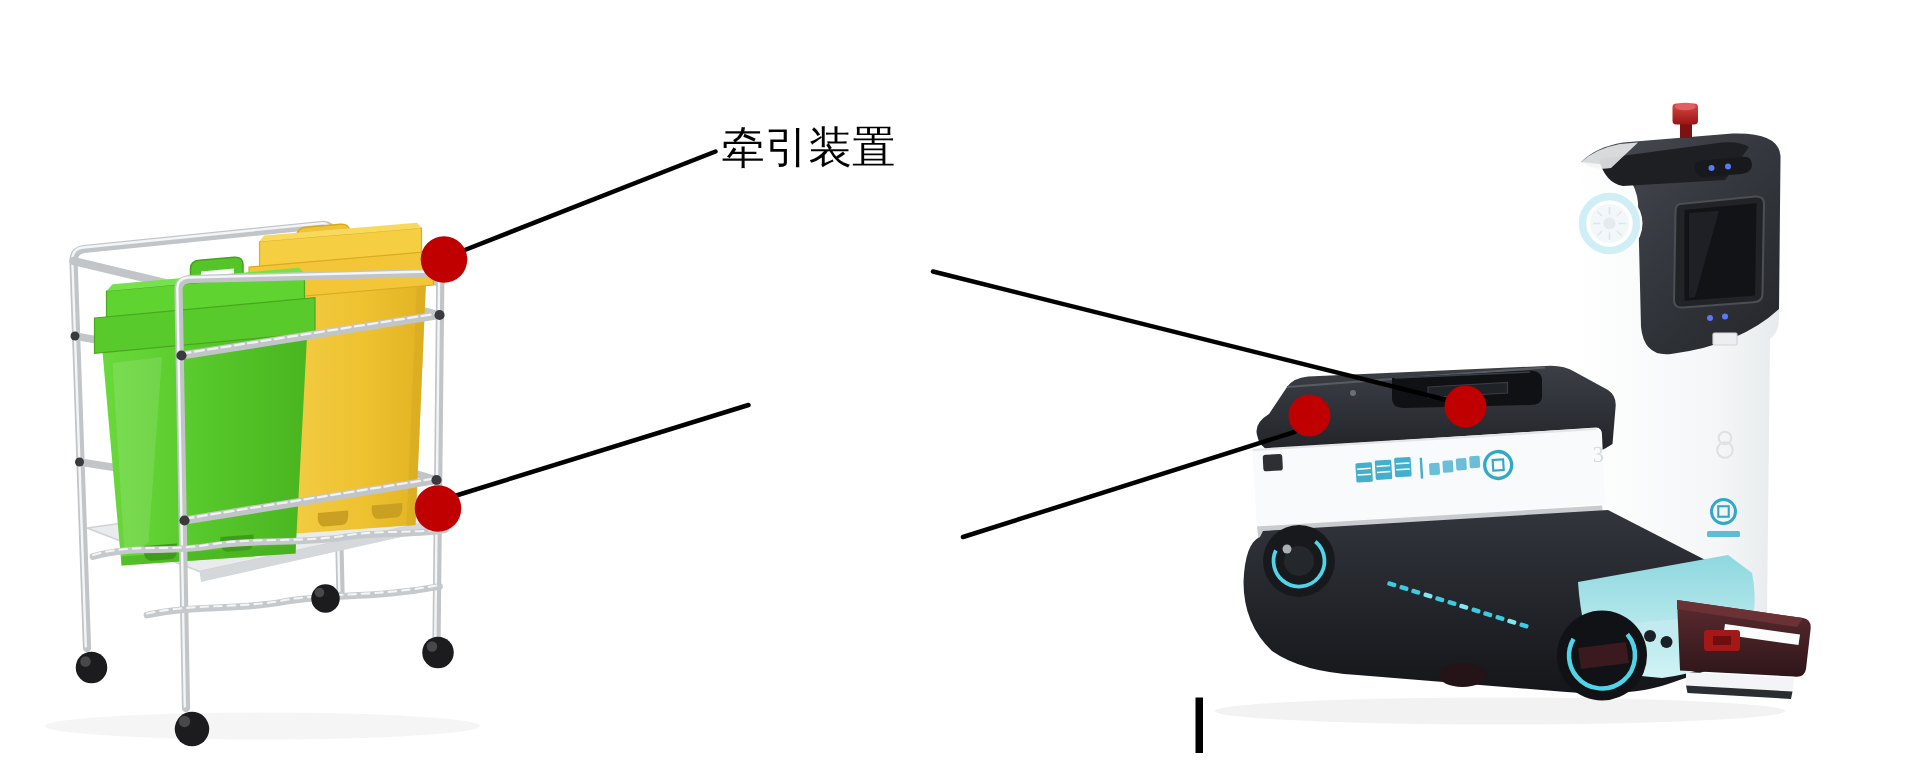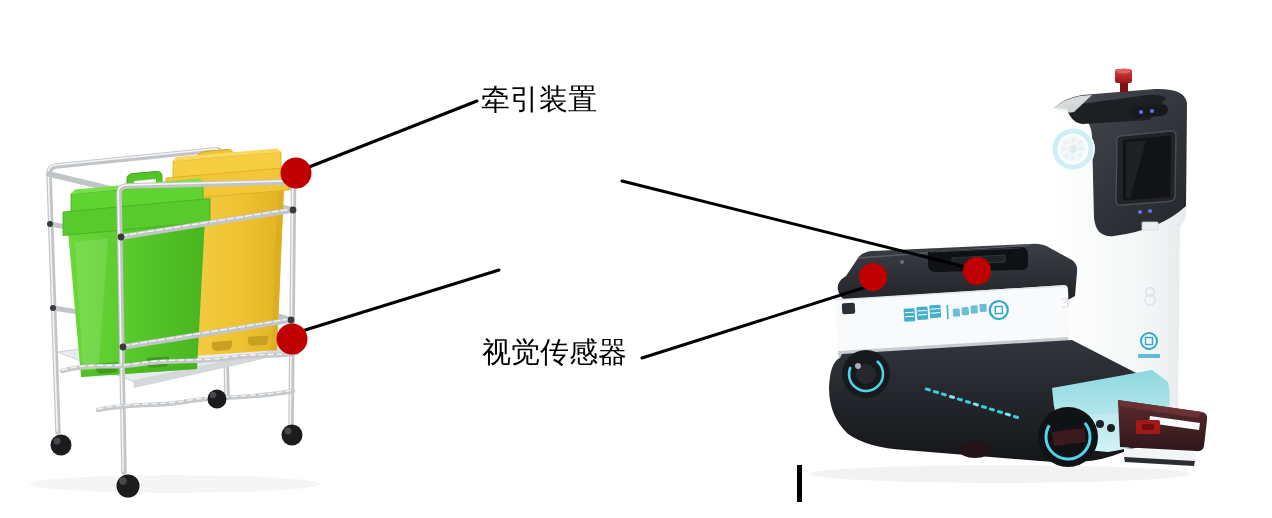--- a/index.html
+++ b/index.html
@@ -276,15 +276,14 @@
   <g fill="#c00000">
     <circle cx="296" cy="173" r="15.5"></circle>
     <circle cx="292" cy="339" r="15.5"></circle>
     <circle cx="873" cy="277" r="14"></circle>
     <circle cx="977" cy="271" r="14"></circle>
   </g>
   <rect x="797" y="465" width="5" height="37" fill="#000000"></rect>
 </svg>
 
 <div class="callout" style="left:481px;top:84px">牵引装置</div>
-<div class="callout" style="left:482px;top:337px">视觉传感器</div>
 
 </div>
 
 </body></html>

